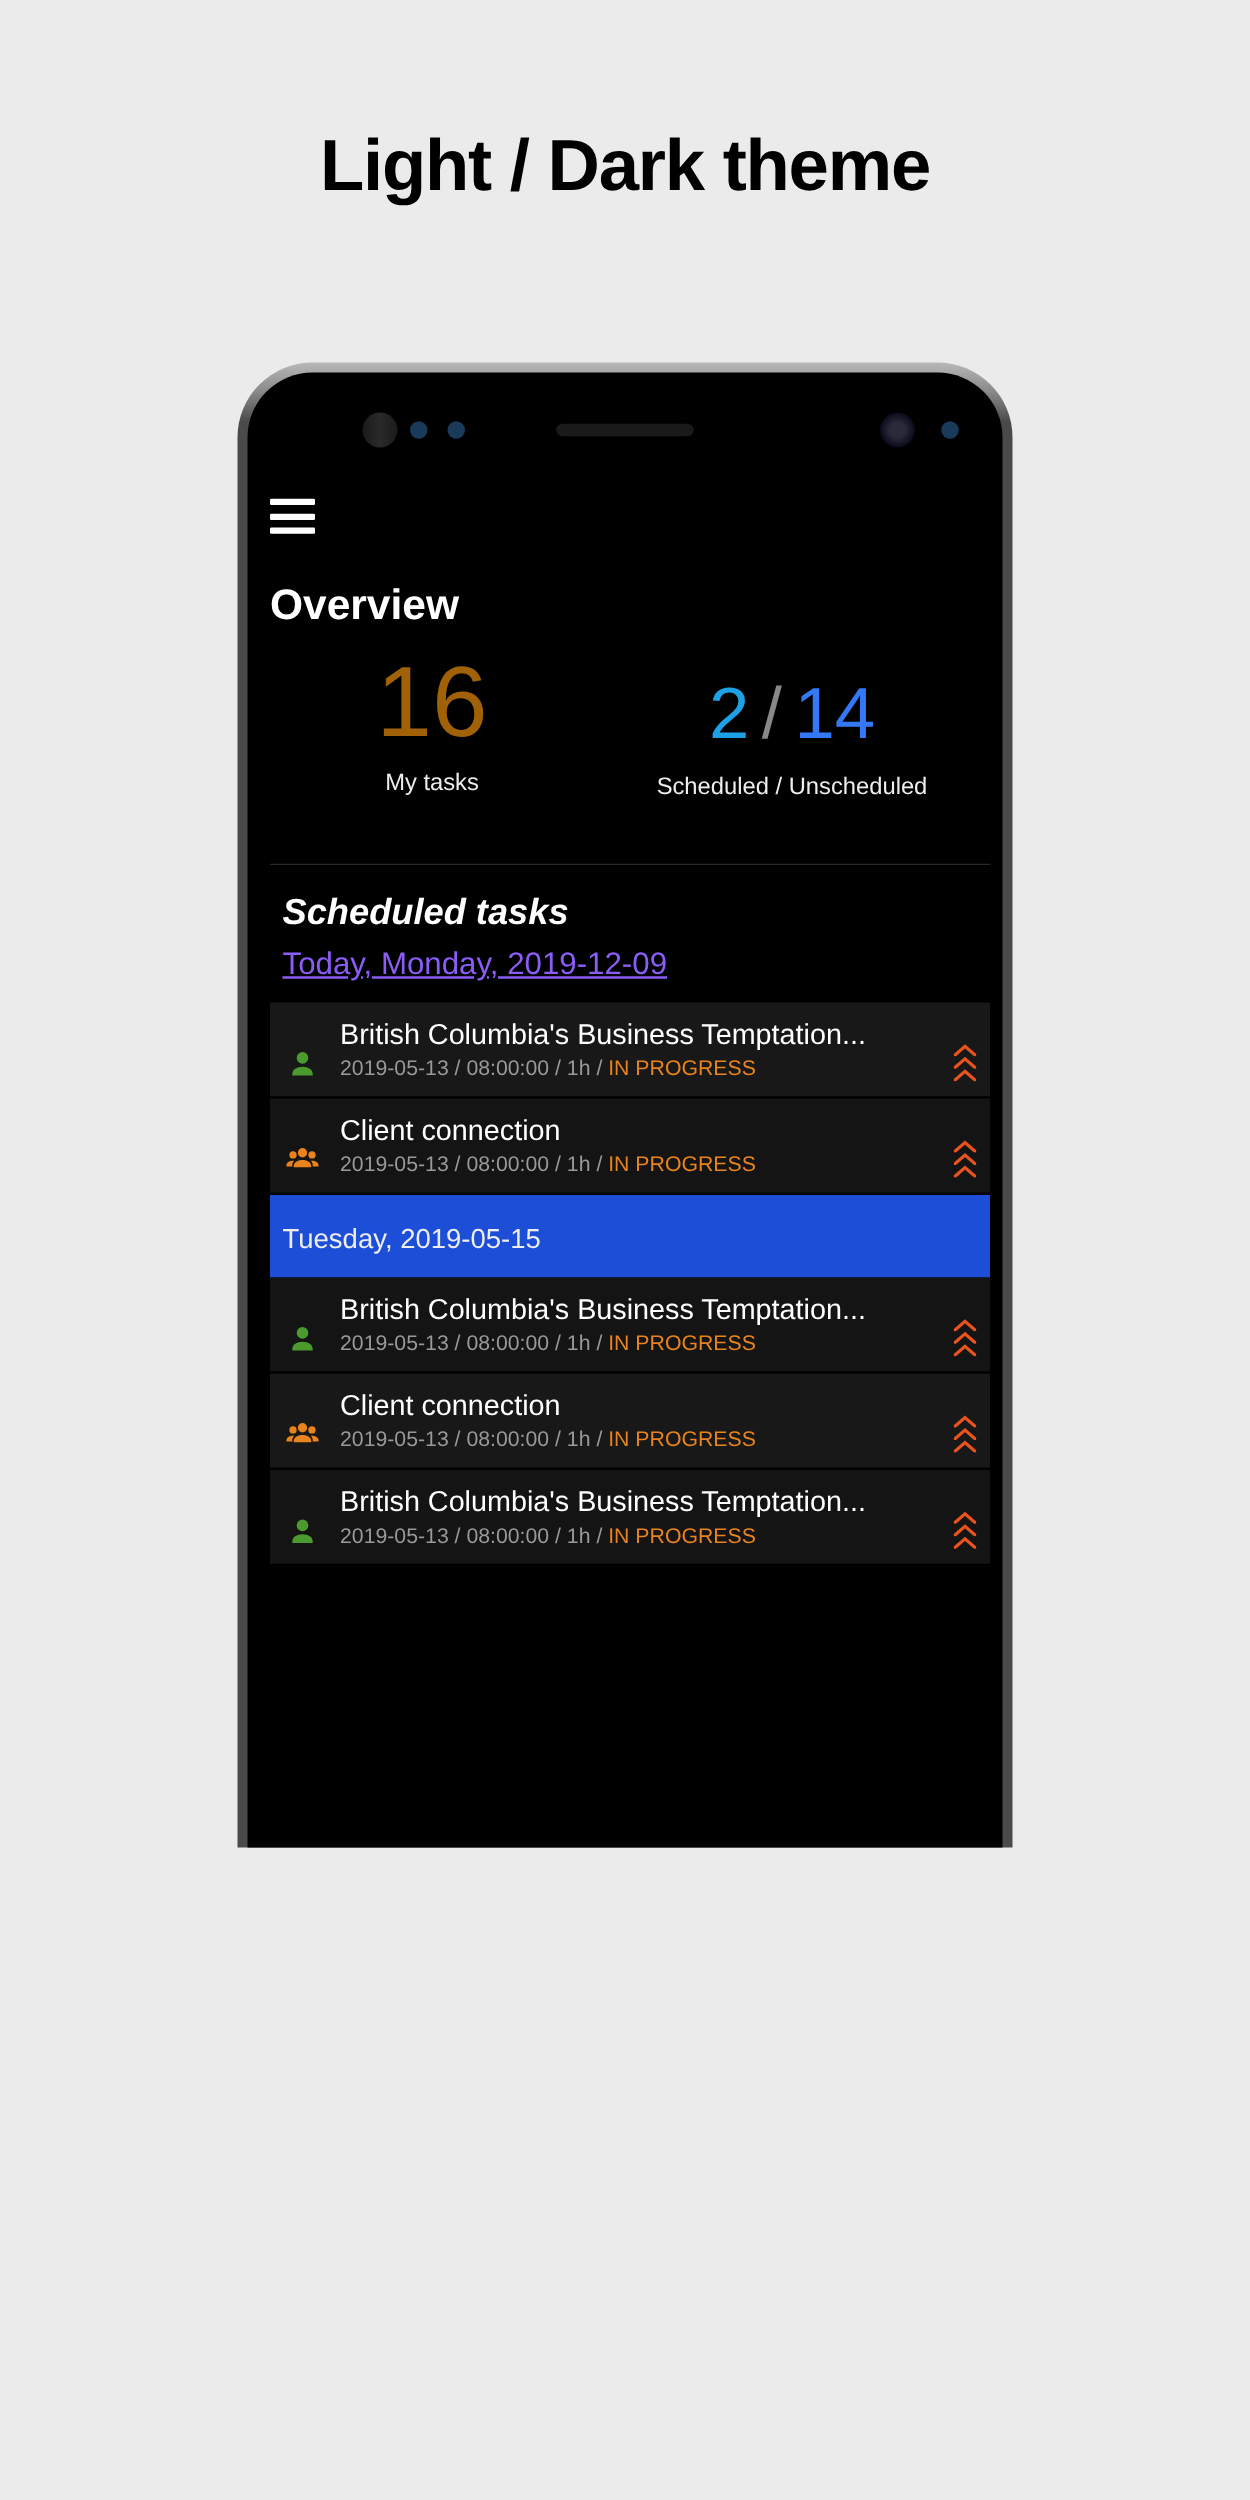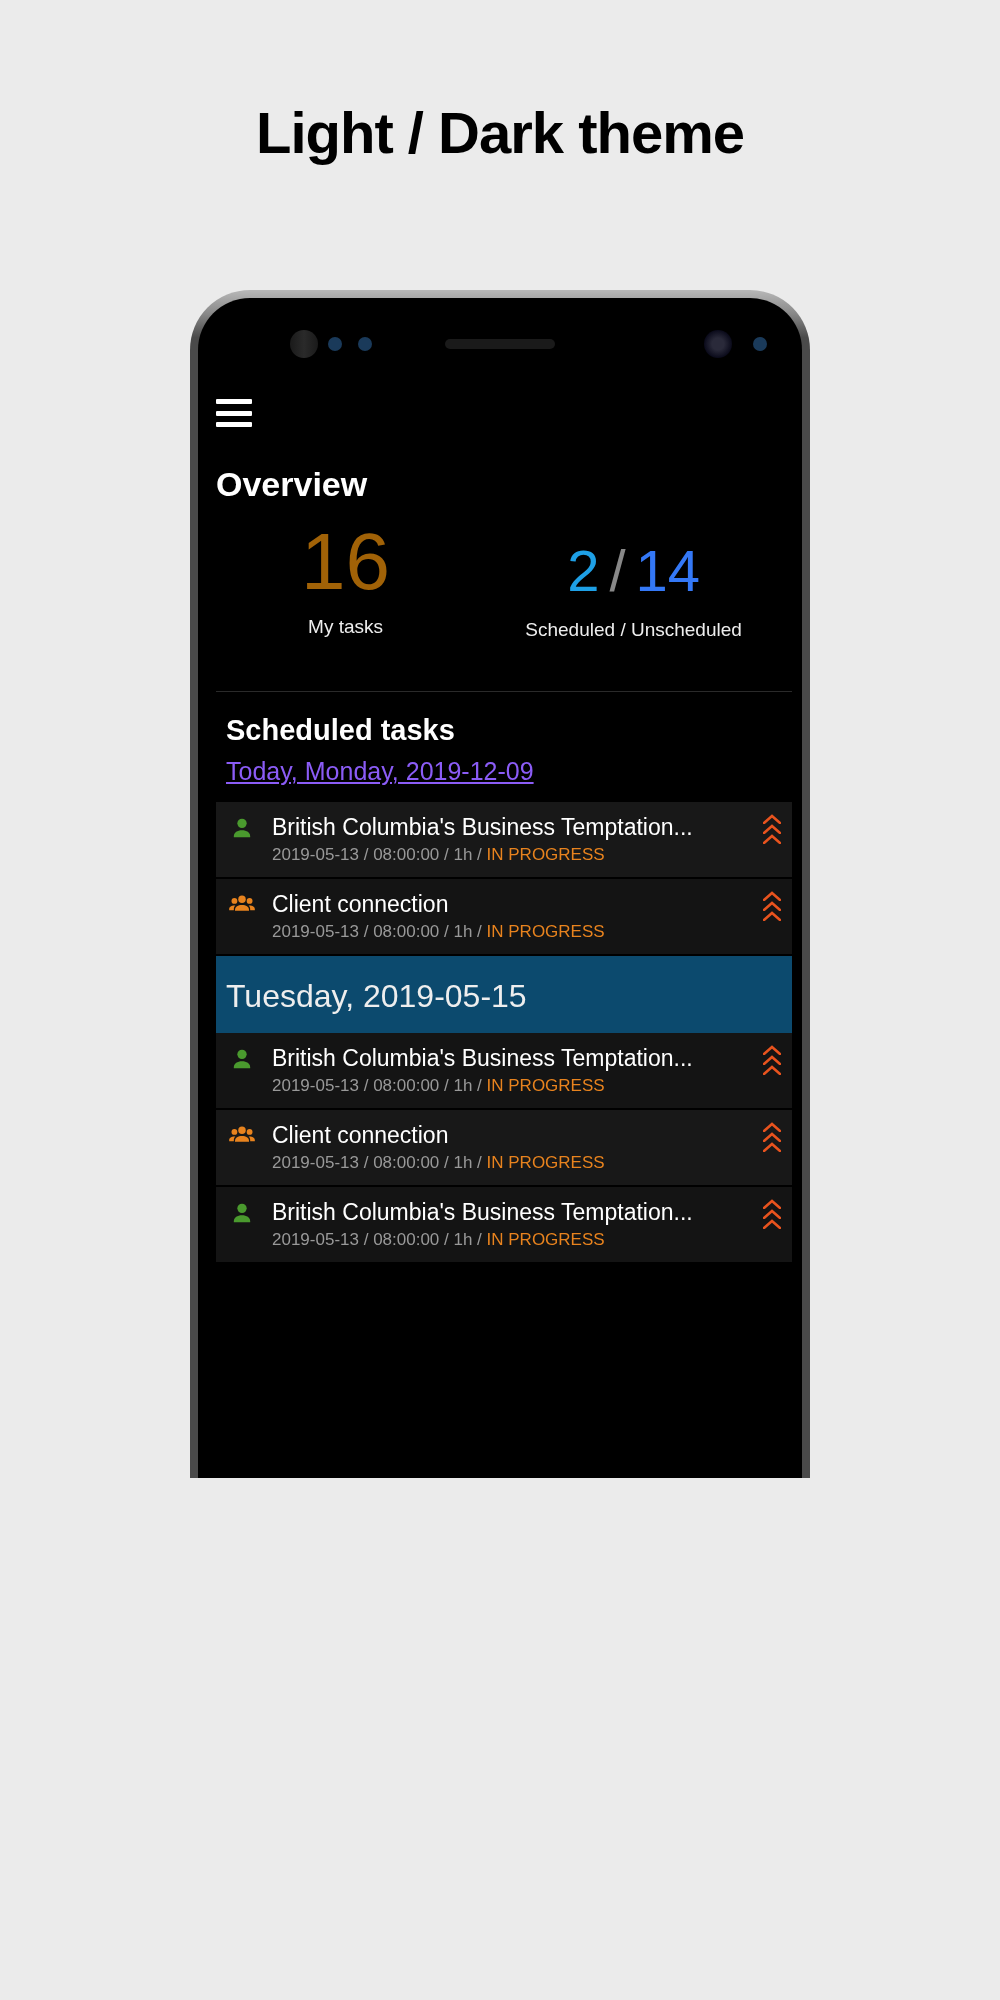--- a/index.html
+++ b/index.html
@@ -133,30 +133,31 @@
       margin-top: 50px;
       box-shadow: 0 1px 0 #000, 0 -1px 0 #000;
     }
     .section-header {
       padding: 22px 10px 16px 10px;
     }
     .section-title {
       font-size: 29px;
       font-weight: 600;
       color: #fff;
+      font-style: italic;
     }
     .section-date {
       font-size: 25px;
       color: #8b5cf6;
       margin-top: 10px;
       text-decoration: underline;
     }
     .task-row {
       display: flex;
-      align-items: flex-start;
+      align-items: flex-end;
       padding: 12px 8px;
       background: #181818;
       border-bottom: 2px solid #000;
       gap: 12px;
     }
     .task-row:nth-child(even) {
       background: #141414;
     }
     .icon-holder {
       width: 36px;
@@ -189,23 +190,23 @@
       flex-shrink: 0;
       color: #e8531e;
       display: flex;
       flex-direction: column;
       align-items: center;
       line-height: 0.55;
       font-size: 18px;
     }
     .date-header {
       padding: 22px 10px 18px 10px;
-      font-size: 32px;
+      font-size: 22px;
       color: #eee;
-      background: #0c4a6e;
+      background: #1d4ed8;
     }
     .person-icon svg, .group-icon svg {
       width: 28px;
       height: 28px;
     }
     .person-icon { color: #4a9a2e; }
     .group-icon { color: #e8831e; }
   </style>
 </head>
 <body>

